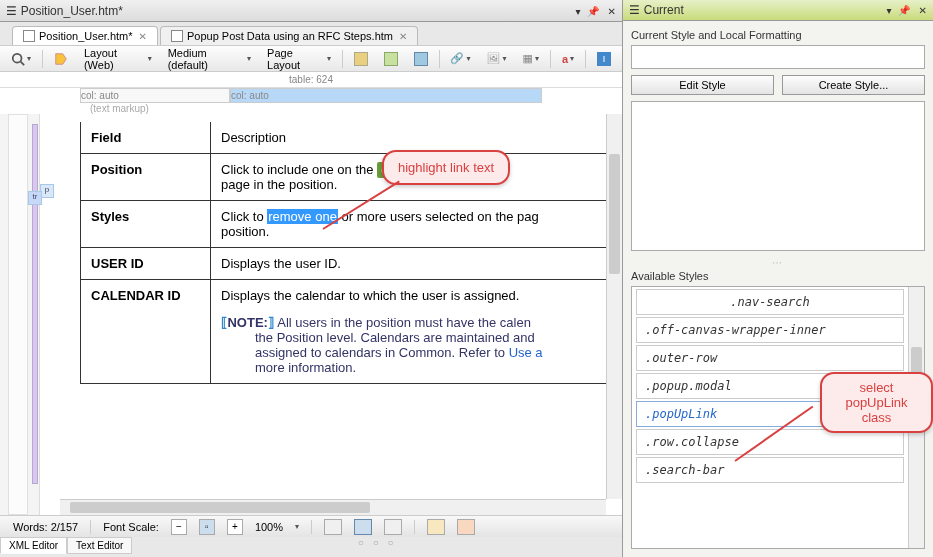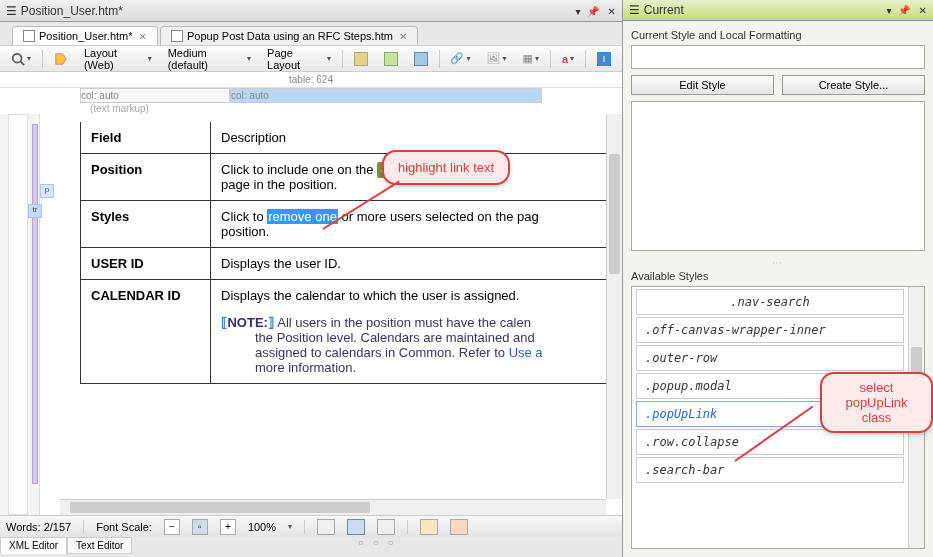--- a/index.html
+++ b/index.html
@@ -54,21 +54,21 @@
 .doc-table { border-collapse: collapse; margin: 8px 20px; width: 560px; font-size: 13px; }
 .doc-table td { border: 1px solid #333; padding: 8px 10px; vertical-align: top; }
 .doc-table td.h { font-weight: bold; width: 130px; }
 .hl { background: #3399ff; color: #fff; padding: 0 1px; }
 .green-box { background: #6a9c3a; color: #fff; padding: 1px 4px; border-radius: 2px; font-family: monospace; font-size: 12px; }
 .link-text { color: #2266cc; }
 .bracket { color: #3388cc; font-weight: bold; }
 .noteblock { color: #336; }
 
 
-.statusbar { height: 22px; background: linear-gradient(#f8f8f8,#e4e4e4); border-top: 1px solid #ccc; display: flex; align-items: center; font-size: 11px; padding: 0 6px; gap: 12px; }
+.statusbar { height: 22px; background: linear-gradient(#f8f8f8,#e4e4e4); border-top: 1px solid #ccc; display: flex; align-items: center; font-size: 11px; padding: 0 13px; gap: 12px; }
 .statusbar .sep { width: 1px; height: 14px; background: #ccc; }
 .zoom-btn { width: 16px; height: 16px; border: 1px solid #aaa; background: #fff; text-align: center; line-height: 14px; font-size: 10px; }
 .view-btn { width: 18px; height: 16px; border: 1px solid #aaa; background: #f0f0f0; }
 .view-btn.active { background: #cde; border-color: #68a; }
 
 
 .bottom-tabs { height: 20px; background: #e8e8e8; display: flex; align-items: flex-start; font-size: 10px; }
 .bottom-tab { padding: 2px 8px; border: 1px solid #ccc; background: #f8f8f8; }
 .bottom-tab.active { background: #fff; border-bottom-color: #fff; }
 .bottom-dots { flex: 1; text-align: center; color: #aaa; letter-spacing: 3px; }
@@ -189,21 +189,21 @@
       <div class="ruler-col" style="flex:0 0 150px">col: auto</div>
       <div class="ruler-col sel">col: auto</div>
     </div>
     <div class="ruler ruler-markup">(text markup)</div>
 
     <div class="editor-body">
       <div class="gutter">
         <div class="gutter-inner"></div>
         <div class="gutter-tag" style="top:10px;height:360px"></div>
         <div class="gutter-p" style="top:70px">p</div>
-        <div class="gutter-p" style="top:90px;left:28px;background:#c8d8f8">tr</div>
+        <div class="gutter-p" style="top:77px;left:28px;background:#c8d8f8">tr</div>
       </div>
       <div class="content-scroll">
         <table class="doc-table">
           <tbody>
               <tr>
                 <td class="h" style="border-top:none">Field</td>
                 <td style="border-top:none">Description</td>
               </tr>
           <tr>
             <td class="h">Position</td>

